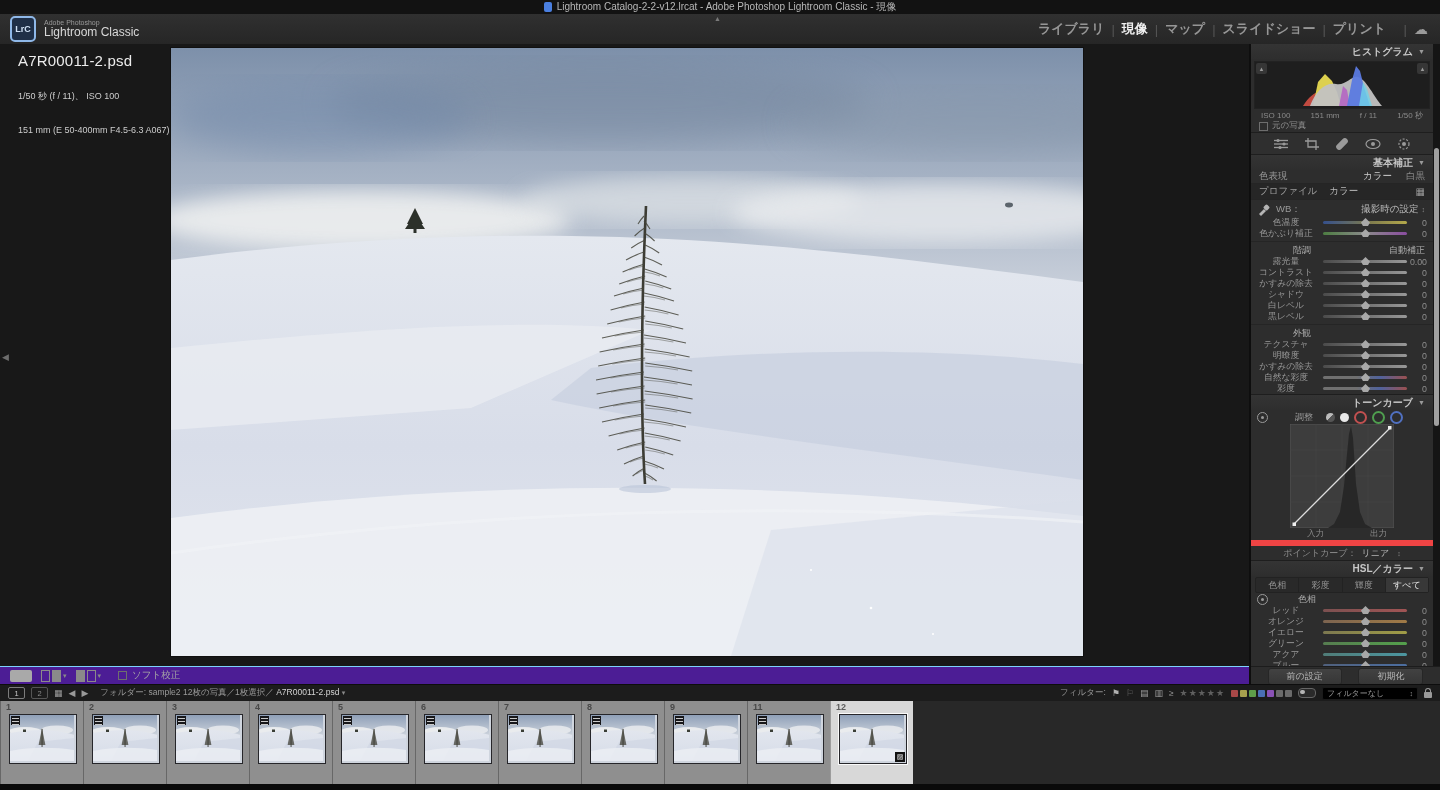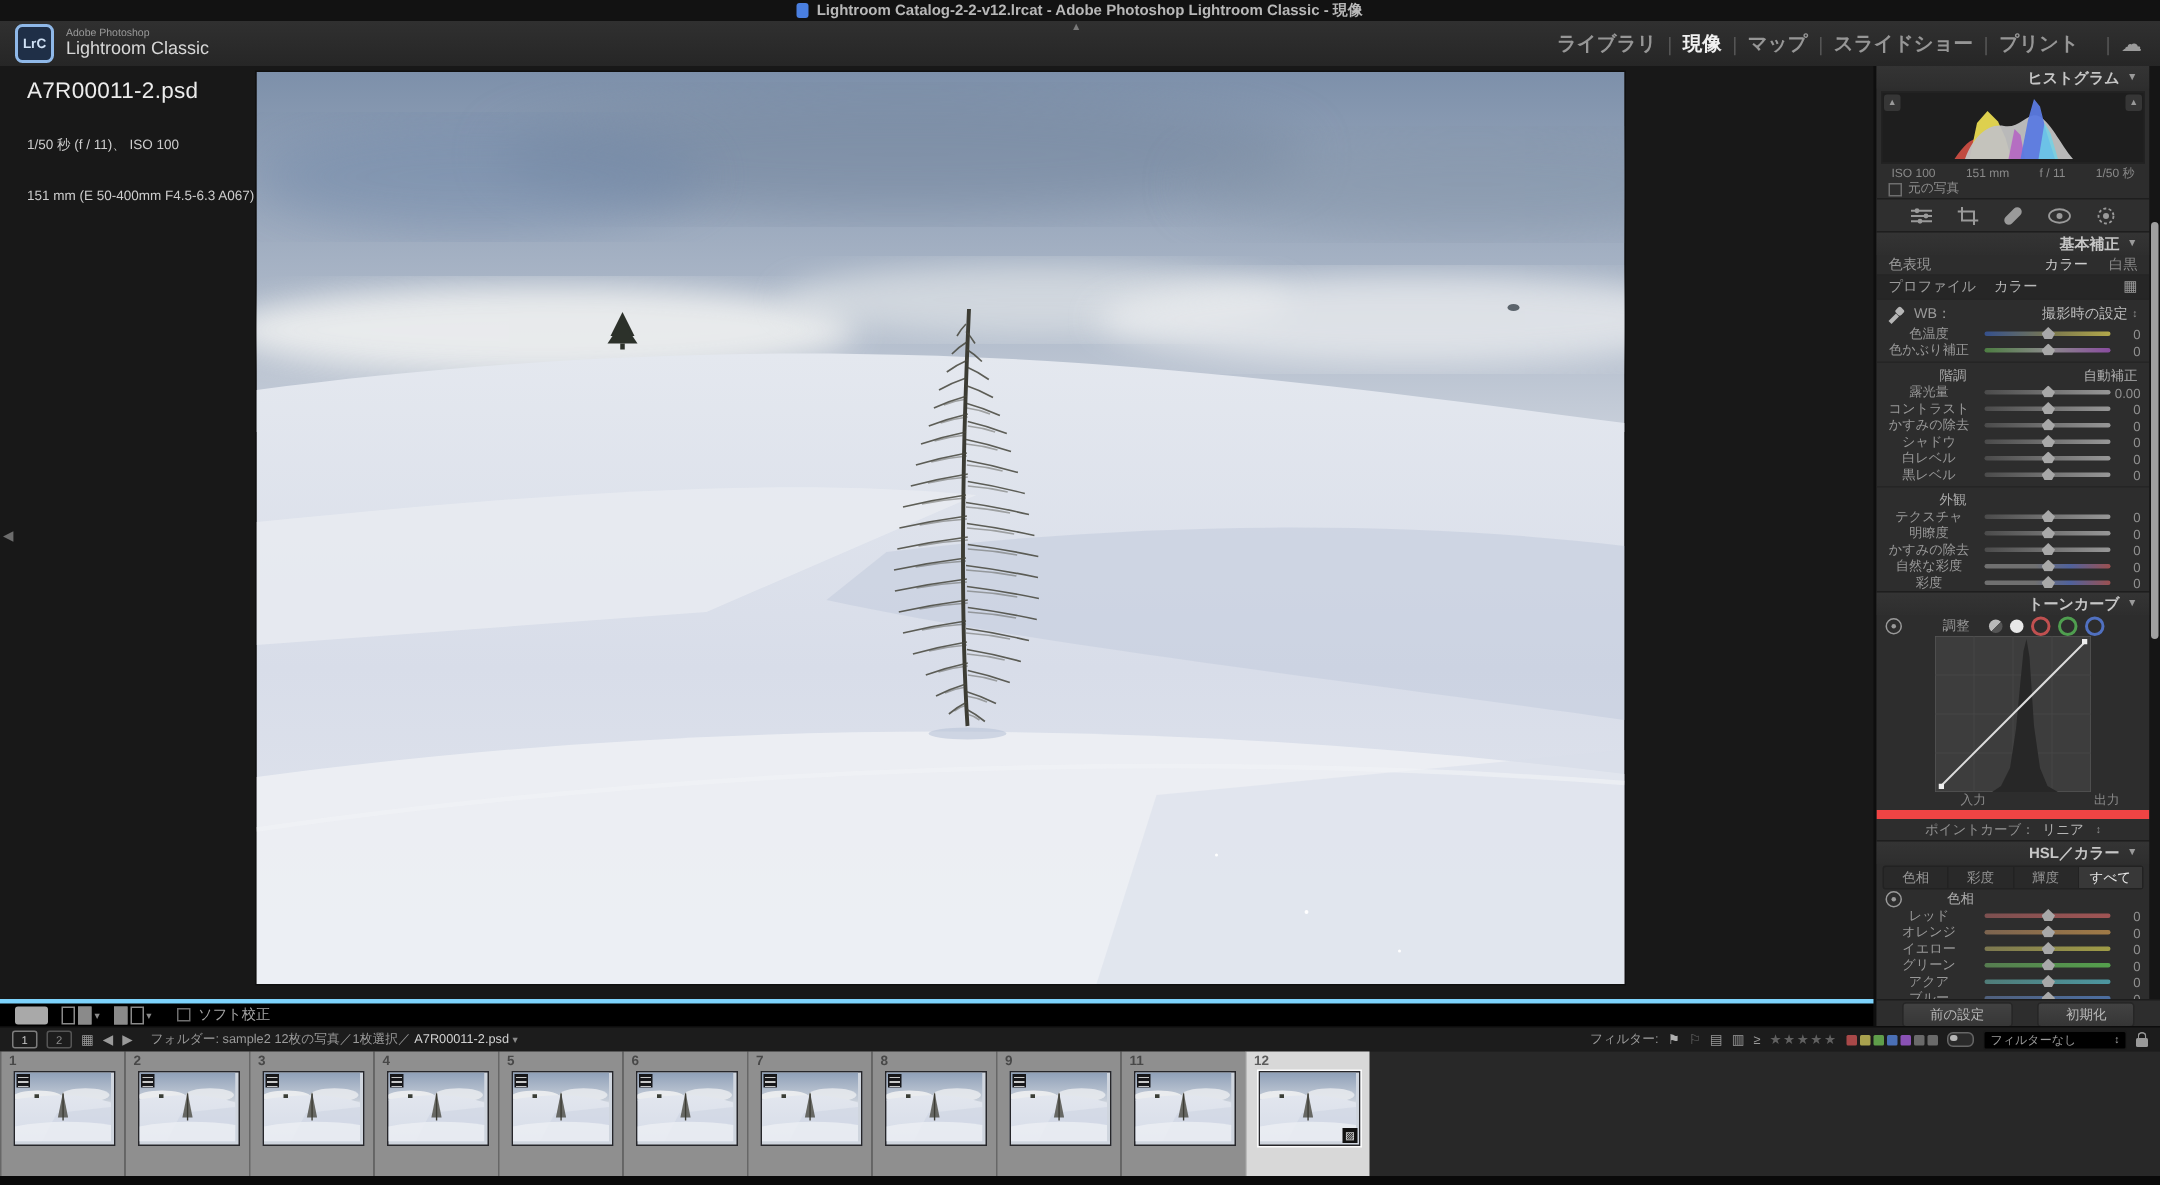--- a/index.html
+++ b/index.html
@@ -2,21 +2,21 @@
 <html><head>
 <meta charset="utf-8">
 <style>
   html,body{margin:0;padding:0;background:#000;}
   #app{position:relative;width:1440px;height:790px;overflow:hidden;
        font-family:"Liberation Sans","DejaVu Sans",sans-serif;background:#161616;
        -webkit-font-smoothing:antialiased;}
   
   .titlebar{position:absolute;top:0;left:0;width:1440px;height:14px;background:#121212;
             display:flex;align-items:center;justify-content:center;gap:5px;
-            color:#b8b8b8;font-size:10px;font-weight:bold;}
+            color:#b8b8b8;font-size:10px;font-weight:normal;}
   .docicon{width:8px;height:10px;background:#4a7fe0;border-radius:2px;display:inline-block;}
   
   .appbar{position:absolute;top:14px;left:0;width:1440px;height:30px;
           background:linear-gradient(#303030,#262626);border-bottom:1px solid #101010;
           display:flex;align-items:center;}
   .lrc-logo{width:22px;height:22px;margin-left:10px;border:2px solid #8fb8e8;border-radius:5px;
             background:#1f2f47;color:#cfe0f4;font-size:9px;font-weight:bold;
             display:flex;align-items:center;justify-content:center;}
   .brand{margin-left:8px;line-height:1.05;}
   .brand .small{font-size:7px;color:#9a9a9a;display:block;}
@@ -84,40 +84,40 @@
   .target{width:9px;height:9px;border:1px solid #9a9a9a;border-radius:50%;position:relative;}
   .target::after{content:"";position:absolute;left:3px;top:3px;width:3px;height:3px;background:#9a9a9a;border-radius:50%;}
   .tcadj .adjl{margin-left:22px;color:#9a9a9a;font-size:9px;}
   .chs{display:flex;gap:5px;margin-left:8px;align-items:center;}
   .ch{width:9px;height:9px;border-radius:50%;}
   .ch.gray{background:linear-gradient(135deg,#bbb 50%,#555 50%);}
   .ch.white{background:#e8e8e8;}
   .ch.red{border:2px solid #c05050;} .ch.green{border:2px solid #4f9e4f;} .ch.blue{border:2px solid #5070c0;}
   .curvewrap{display:flex;justify-content:center;}
   .inout{display:flex;height:12px;align-items:center;font-size:8.5px;color:#8a8a8a;
-         padding-left:56px;gap:72px;}
+         padding-left:56px;gap:46px;}
   .pcurve{display:flex;align-items:center;justify-content:center;gap:5px;height:14px;
           font-size:9px;color:#8f8f8f;border-top:6px solid #ef4444;}
   .pcurve .pcv{color:#b5b5b5;}
   
   .hsltabs{display:flex;align-items:center;height:14px;margin:1px 4px;background:#292929;
            border:1px solid #222;border-radius:2px;}
   .hsltab{flex:1;text-align:center;font-size:9px;color:#959595;border-left:1px solid #222;height:100%;
           display:flex;align-items:center;justify-content:center;}
   .hsltab:first-child{border-left:none;}
   .hsltab.active{color:#e8e8e8;background:#383838;}
   .huelab{display:flex;align-items:center;height:11px;padding:0 8px 0 6px;gap:4px;}
   .huelab .hl{margin-left:26px;color:#adadad;font-size:9px;}
   
   #pfooter{position:absolute;top:666px;left:1251px;width:189px;height:18px;background:#2d2d2d;
            display:flex;align-items:center;justify-content:space-evenly;border-top:1px solid #1c1c1c;}
   .pbtn{background:linear-gradient(#424242,#363636);border:1px solid #262626;border-radius:3px;
         color:#b8b8b8;font-size:9px;padding:1px 18px;}
-  #toolbar{position:absolute;top:666px;left:0;width:1249px;height:18px;background:#000000;
-           border-top:3px solid #7dd3fc;display:flex;align-items:center;padding-left:10px;gap:9px;
+  #toolbar{position:absolute;top:666px;left:0;width:1249px;height:18px;background:#4c1d95;
+           border-top:1px solid #7dd3fc;display:flex;align-items:center;padding-left:10px;gap:9px;
            box-sizing:border-box;}
   .loupe{width:22px;height:12px;background:#a9a9a9;border-radius:2px;}
   .cmp{display:flex;align-items:center;gap:2px;}
   .cmp .pane{width:7px;height:10px;border:1px solid #8a8a8a;}
   .cmp .pane.f{background:#8a8a8a;}
   .dn{color:#8a8a8a;font-size:7px;}
   .softproof{display:flex;align-items:center;gap:5px;margin-left:8px;color:#a5a5a5;font-size:9.5px;}
   
   #filmbar{position:absolute;top:684px;left:0;width:1440px;height:17px;background:#1c1c1c;
            display:flex;align-items:center;padding:0 8px;gap:6px;font-size:8.5px;color:#9a9a9a;

